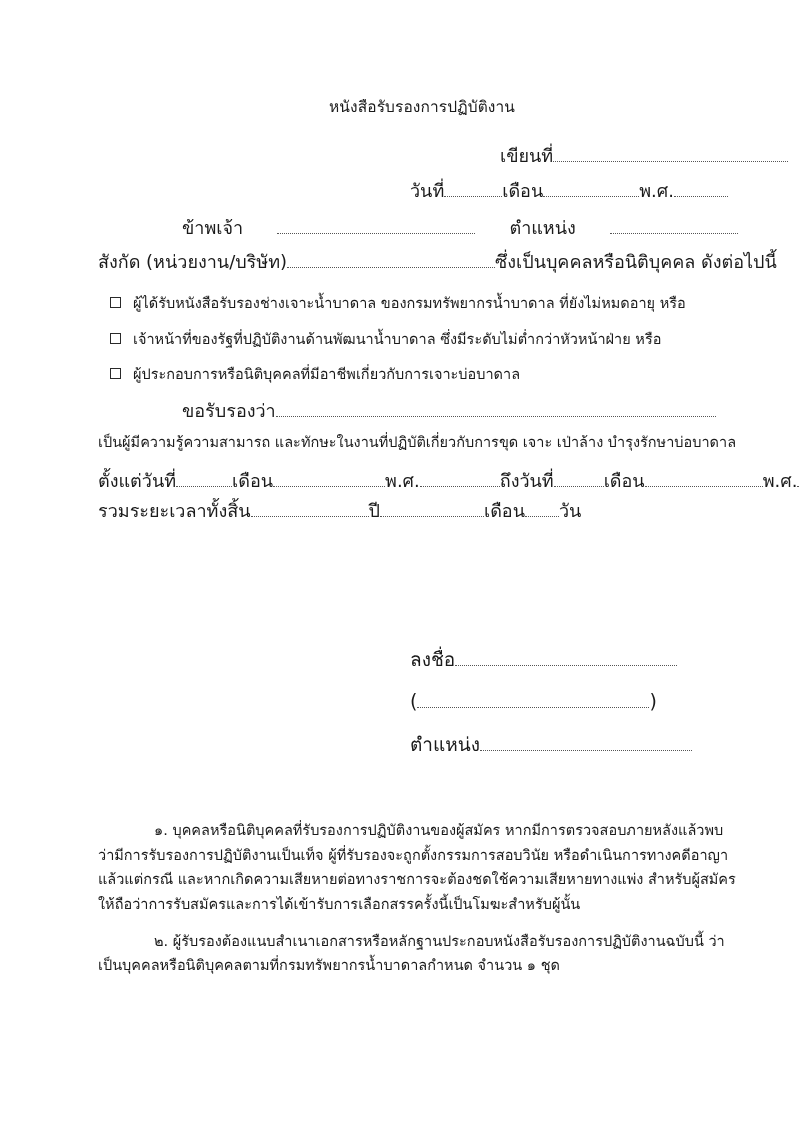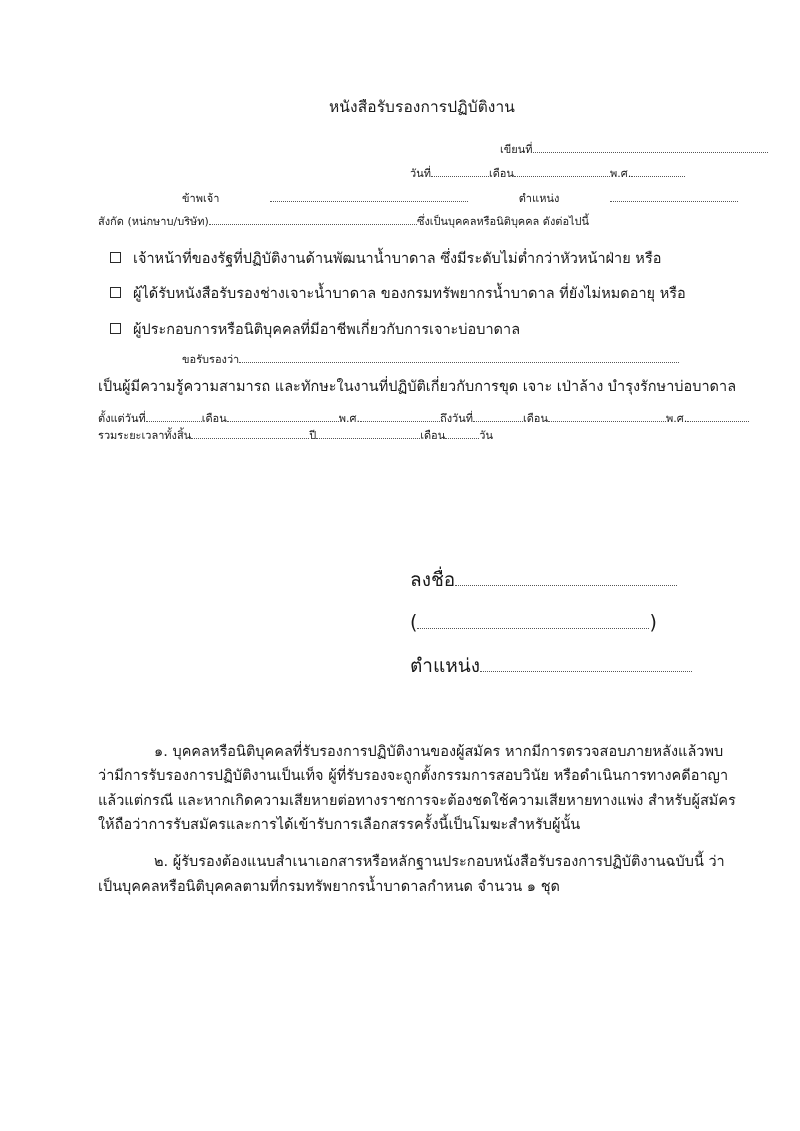--- a/index.html
+++ b/index.html
@@ -37,21 +37,21 @@
     font-size: 15.5px;
     line-height: 1.5;
     letter-spacing: 0.1px;
     margin: 0 0 22px 0;
     padding-left: 8px;
     font-weight: 400;
   }
 
   
   .line {
-    font-size: 11px;
+    font-size: 18px;
     line-height: 1.62;
     white-space: nowrap;
     display: flex;
     align-items: baseline;
   }
 
   .dots {
     display: inline-block;
     border-bottom: 1.1px dotted #555;
     height: 0.82em;
@@ -175,35 +175,35 @@
     </div>
 
     <div class="line row-iam">
       <span class="lbl">ข้าพเจ้า</span>
       <span class="dots d1"></span>
       <span class="lbl">ตำแหน่ง</span>
       <span class="dots d2"></span>
     </div>
 
     <div class="line row-affil">
-      <span class="lbl">สังกัด (หน่กษาบ/บริษัท)</span>
+      <span class="lbl">สังกัด (หน่วยงาน/บริษัท)</span>
       <span class="dots d1"></span>
       <span class="lbl">ซึ่งเป็นบุคคลหรือนิติบุคคล ดังต่อไปนี้</span>
     </div>
 
     <div class="check-list">
+
+      <div class="check-item">
+        <span class="checkbox"></span>
+        <span class="check-text">ผู้ได้รับหนังสือรับรองช่างเจาะน้ำบาดาล ของกรมทรัพยากรน้ำบาดาล ที่ยังไม่หมดอายุ หรือ</span>
+      </div>
 
       <div class="check-item">
         <span class="checkbox"></span>
         <span class="check-text">เจ้าหน้าที่ของรัฐที่ปฏิบัติงานด้านพัฒนาน้ำบาดาล ซึ่งมีระดับไม่ต่ำกว่าหัวหน้าฝ่าย หรือ</span>
-      </div>
-
-      <div class="check-item">
-        <span class="checkbox"></span>
-        <span class="check-text">ผู้ได้รับหนังสือรับรองช่างเจาะน้ำบาดาล ของกรมทรัพยากรน้ำบาดาล ที่ยังไม่หมดอายุ หรือ</span>
       </div>
 
       <div class="check-item">
         <span class="checkbox"></span>
         <span class="check-text">ผู้ประกอบการหรือนิติบุคคลที่มีอาชีพเกี่ยวกับการเจาะบ่อบาดาล</span>
       </div>
     </div>
 
     <div class="line row-certify">
       <span class="lbl">ขอรับรองว่า</span>

